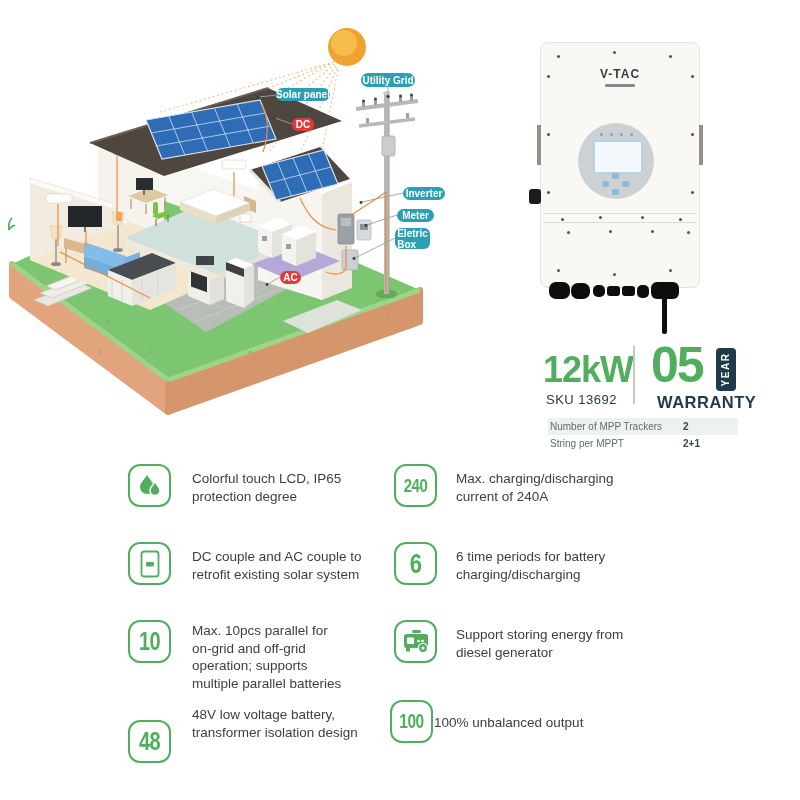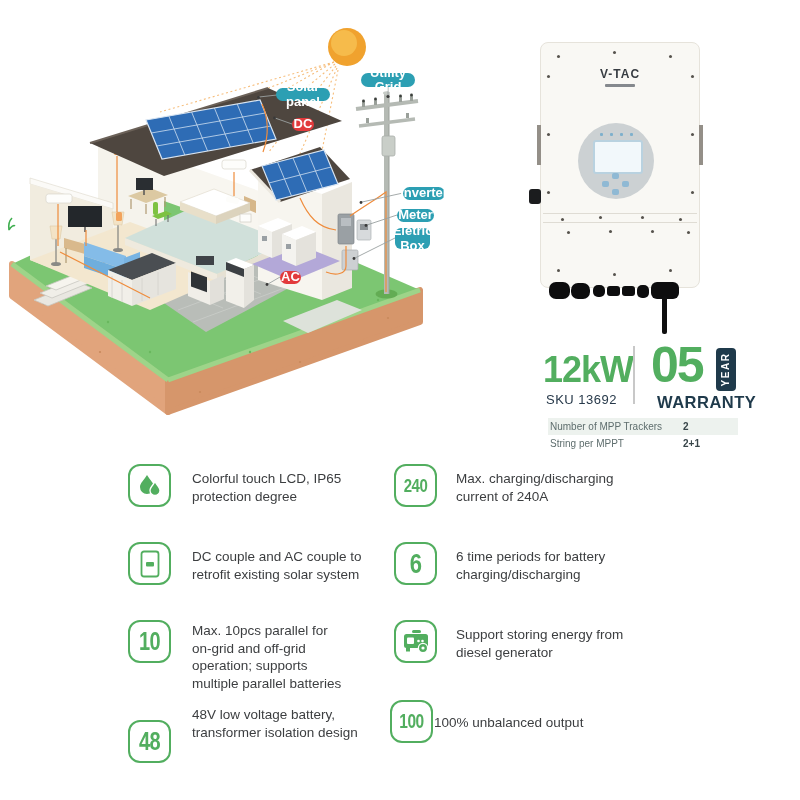--- a/index.html
+++ b/index.html
@@ -1,23 +1,23 @@
 <!DOCTYPE html>
 <html><head>
 <meta charset="utf-8">
 <style>
   html,body{margin:0;padding:0;}
   body{width:800px;height:800px;background:#ffffff;position:relative;overflow:hidden;
        font-family:"Liberation Sans", sans-serif;}
   .abs{position:absolute;}
 
   
-  .pill{position:absolute;background:#2C9FB3;color:#fff;font-size:13px;font-weight:bold;
+  .pill{position:absolute;background:#2C9FB3;color:#fff;font-size:10px;font-weight:bold;
         display:flex;align-items:center;justify-content:center;border-radius:8px;
-        line-height:1.1;text-align:center;white-space:pre-line;}
+        line-height:1.1;white-space:pre-line;}
   .pill.red{background:#E23A3C;}
 
   
   #inverter-photo{position:absolute;left:540px;top:42px;width:158px;height:244px;
      background:#f9f8f4;border:1px solid #e6e3db;border-radius:8px;}
   #inv-logo{position:absolute;left:0;top:24px;width:100%;text-align:center;
      font-size:12px;font-weight:bold;color:#383d42;letter-spacing:1px;}
   #inv-tagline{position:absolute;left:64px;top:41px;width:30px;height:2.5px;background:#85898d;border-radius:1px;}
   .screws{position:absolute;left:0;top:0;width:3px;height:3px;border-radius:50%;background:transparent;
      box-shadow:16px 12px 0 0 #56534d,72px 8px 0 0 #56534d,128px 12px 0 0 #56534d,
@@ -307,21 +307,21 @@
         <circle cx="361" cy="202.5" r="1.4"></circle>
     <circle cx="366" cy="225.5" r="1.4"></circle>
         <circle cx="354" cy="258.5" r="1.4"></circle>
     <circle cx="267" cy="284.5" r="1.4"></circle>
   </g>
 </svg>
 
   
   <div class="pill" style="left:361px;top:73px;width:54px;height:14px;">Utility Grid</div>
   <div class="pill" style="left:276px;top:88px;width:54px;height:13px;">Solar panel</div>
-  <div class="pill red" style="left:292px;top:118px;width:22px;height:13px;">DC</div>
+  <div class="pill red" style="left:292px;top:118px;width:22px;height:13px;border-radius:6px;">DC</div>
   <div class="pill" style="left:403px;top:187px;width:42px;height:13px;">Inverter</div>
   <div class="pill" style="left:397px;top:209px;width:37px;height:13px;">Meter</div>
   <div class="pill" style="left:395px;top:228px;width:35px;height:21px;border-radius:6px;">Eletric
 Box</div>
   <div class="pill red" style="left:280px;top:271px;width:21px;height:13px;">AC</div>
 </div>
 
 <div id="inverter-photo">
   <div id="inv-logo">V-TAC</div>
   <div id="inv-tagline"></div>

